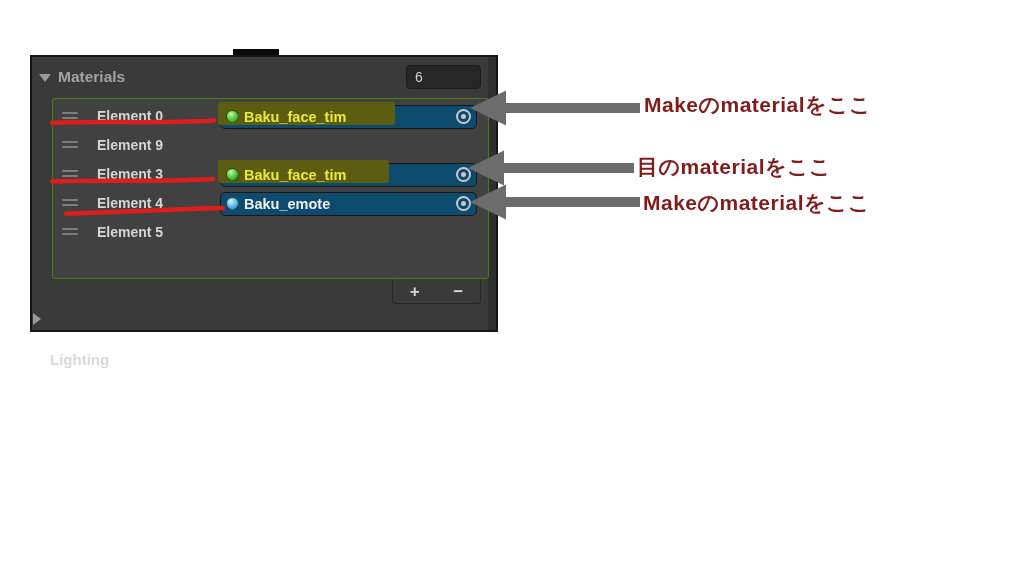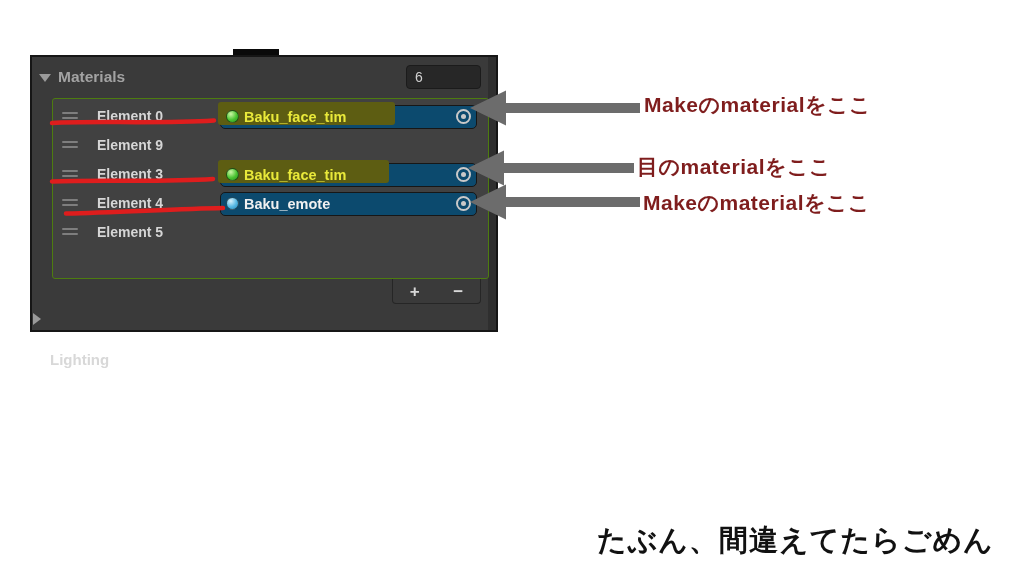--- a/index.html
+++ b/index.html
@@ -175,15 +175,14 @@
       <path d="M470,108 L506,90.5 L506,103 L640,103 L640,113 L506,113 L506,125.5 Z"></path>
       <path d="M468,168 L504,150.5 L504,163 L634,163 L634,173 L504,173 L504,185.5 Z"></path>
       <path d="M470,202 L506,184.5 L506,197 L640,197 L640,207 L506,207 L506,219.5 Z"></path>
     </g>
   </svg>
 
   <div class="ann ann1">Makeのmaterialをここ</div>
   <div class="ann ann2">目のmaterialをここ</div>
   <div class="ann ann3">Makeのmaterialをここ</div>
 
-  <div class="caption">たぶん、間違えてたらごめん</div>
 
 </div>
 
 </body></html>

